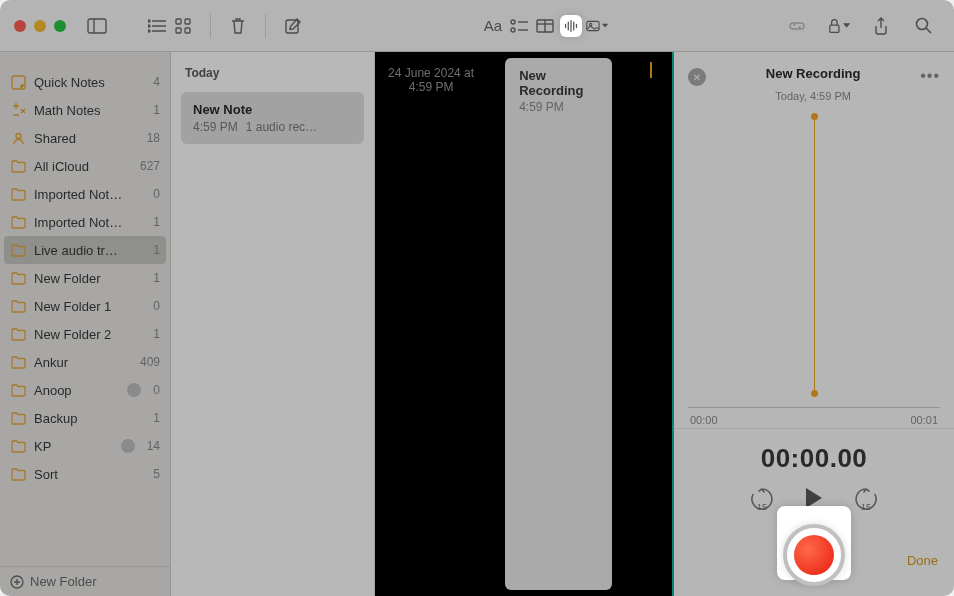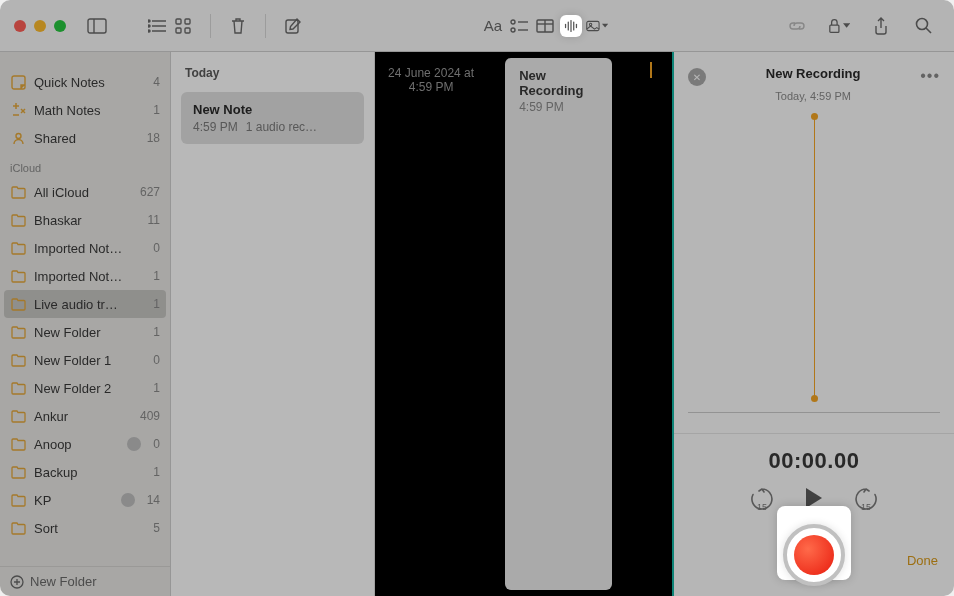--- a/index.html
+++ b/index.html
@@ -50,21 +50,21 @@
 .ap-sub{font-size:11px;color:#8a8a8a;margin-top:9px}
 .ap-menu{color:#8a8a8a;font-size:16px;cursor:pointer;letter-spacing:1px;margin-top:1px}
 .wave-area{flex:1;position:relative;margin:8px 14px 4px}
 .timeline{position:absolute;bottom:16px;left:0;right:0;height:1px;background:#ccc}
 .playhead{position:absolute;left:50%;top:0;bottom:30px;width:1px;background:#f5a623}
 .playhead::before,.playhead::after{content:"";position:absolute;left:-3px;width:7px;height:7px;background:#f5a623;border-radius:50%}
 .playhead::before{top:-3px}
 .playhead::after{bottom:-3px}
 .time-labels{position:absolute;bottom:-2px;left:0;right:0;display:flex;justify-content:space-between;font-size:11px;color:#8a8a8a;padding:0 2px}
 .controls{border-top:1px solid #e5e5e5;padding:14px 14px 10px;text-align:center;position:relative}
-.big-time{font-size:22px;font-weight:600;color:#3a3a3a;letter-spacing:.5px;margin-bottom:10px}
+.big-time{font-size:26px;font-weight:600;color:#3a3a3a;letter-spacing:.5px;margin-bottom:10px}
 .transport{display:flex;justify-content:center;align-items:center;gap:28px;margin-bottom:8px}
 .skip{width:28px;height:28px;display:flex;align-items:flex-end;justify-content:center;color:#7a7a7a;cursor:pointer;position:relative}
 .skip svg{width:26px;height:26px}
 .skip-num{position:absolute;font-size:9px;color:#7a7a7a;font-weight:500}
 .play{cursor:pointer;color:#5a5a5a}
 .rec-btn{width:62px;height:62px;border-radius:50%;background:#fff;border:4px solid #c0c0c0;display:flex;align-items:center;justify-content:center;margin:4px auto 0;cursor:pointer;box-shadow:0 0 8px rgba(0,0,0,.12)}
 .rec-inner{width:40px;height:40px;border-radius:50%;background:radial-gradient(circle at 35% 35%,#ff6a4a,#e81c0e)}
 .rec-highlight{position:absolute;left:50%;transform:translateX(-50%);bottom:6px;width:74px;height:74px;background:#fff;border-radius:8px;box-shadow:0 0 10px rgba(0,0,0,.18);z-index:-1}
 .done{position:absolute;right:16px;bottom:28px;color:#d99a1a;font-size:13px;font-weight:500;cursor:pointer}
 .dim-overlay{position:absolute;inset:0;background:rgba(0,0,0,.28);pointer-events:none;border-radius:10px}
@@ -222,38 +222,28 @@
           <div class="sb-item">
             <span class="sb-icon">
               <svg width="15" height="15" viewBox="0 0 15 15" fill="none" stroke="#e5a83b" stroke-width="1.4">
                 <circle cx="7.5" cy="5" r="2.5"></circle>
                 <path d="M3 13a4.5 4.5 0 019 0"></path>
               </svg>
             </span>
             <span class="sb-label">Shared</span>
             <span class="sb-count">18</span>
           </div>
-          <div class="sb-header">iCloud</div>
           <div class="sb-item">
             <span class="sb-icon">
               <svg width="15" height="13" viewBox="0 0 15 13" fill="none" stroke="#e5a83b" stroke-width="1.3">
                 <path d="M1 2a1 1 0 011-1h4l1 1.5h6a1 1 0 011 1V11a1 1 0 01-1 1H2a1 1 0 01-1-1z"></path>
               </svg>
             </span>
             <span class="sb-label">All iCloud</span>
             <span class="sb-count">627</span>
-          </div>
-          <div class="sb-item">
-            <span class="sb-icon">
-              <svg width="15" height="13" viewBox="0 0 15 13" fill="none" stroke="#e5a83b" stroke-width="1.3">
-                <path d="M1 2a1 1 0 011-1h4l1 1.5h6a1 1 0 011 1V11a1 1 0 01-1 1H2a1 1 0 01-1-1z"></path>
-              </svg>
-            </span>
-            <span class="sb-label">Bhaskar</span>
-            <span class="sb-count">11</span>
           </div>
           <div class="sb-item">
             <span class="sb-icon">
               <svg width="15" height="13" viewBox="0 0 15 13" fill="none" stroke="#e5a83b" stroke-width="1.3">
                 <path d="M1 2a1 1 0 011-1h4l1 1.5h6a1 1 0 011 1V11a1 1 0 01-1 1H2a1 1 0 01-1-1z"></path>
               </svg>
             </span>
             <span class="sb-label">Imported Not…</span>
             <span class="sb-count">0</span>
           </div>
@@ -387,20 +377,24 @@
         <div class="ap-close">✕</div>
         <div class="ap-titlewrap">
           <div class="ap-title">New Recording</div>
           <div class="ap-sub">Today, 4:59 PM</div>
         </div>
         <div class="ap-menu">•••</div>
       </div>
       <div class="wave-area">
         <div class="playhead"></div>
         <div class="timeline"></div>
+        <div class="time-labels">
+          <span>00:00</span>
+          <span>00:01</span>
+        </div>
       </div>
       <div class="controls">
         <div class="big-time">00:00.00</div>
         <div class="transport">
           <div class="skip">
             <svg viewBox="0 0 26 26" fill="none" stroke="currentColor" stroke-width="1.6">
                 <path d="M13 3a10 10 0 11-9 5.5M13 3l-3 2M13 3l2 3" stroke-linecap="round"></path>
               </svg>
             <span class="skip-num">15</span>
           </div>

